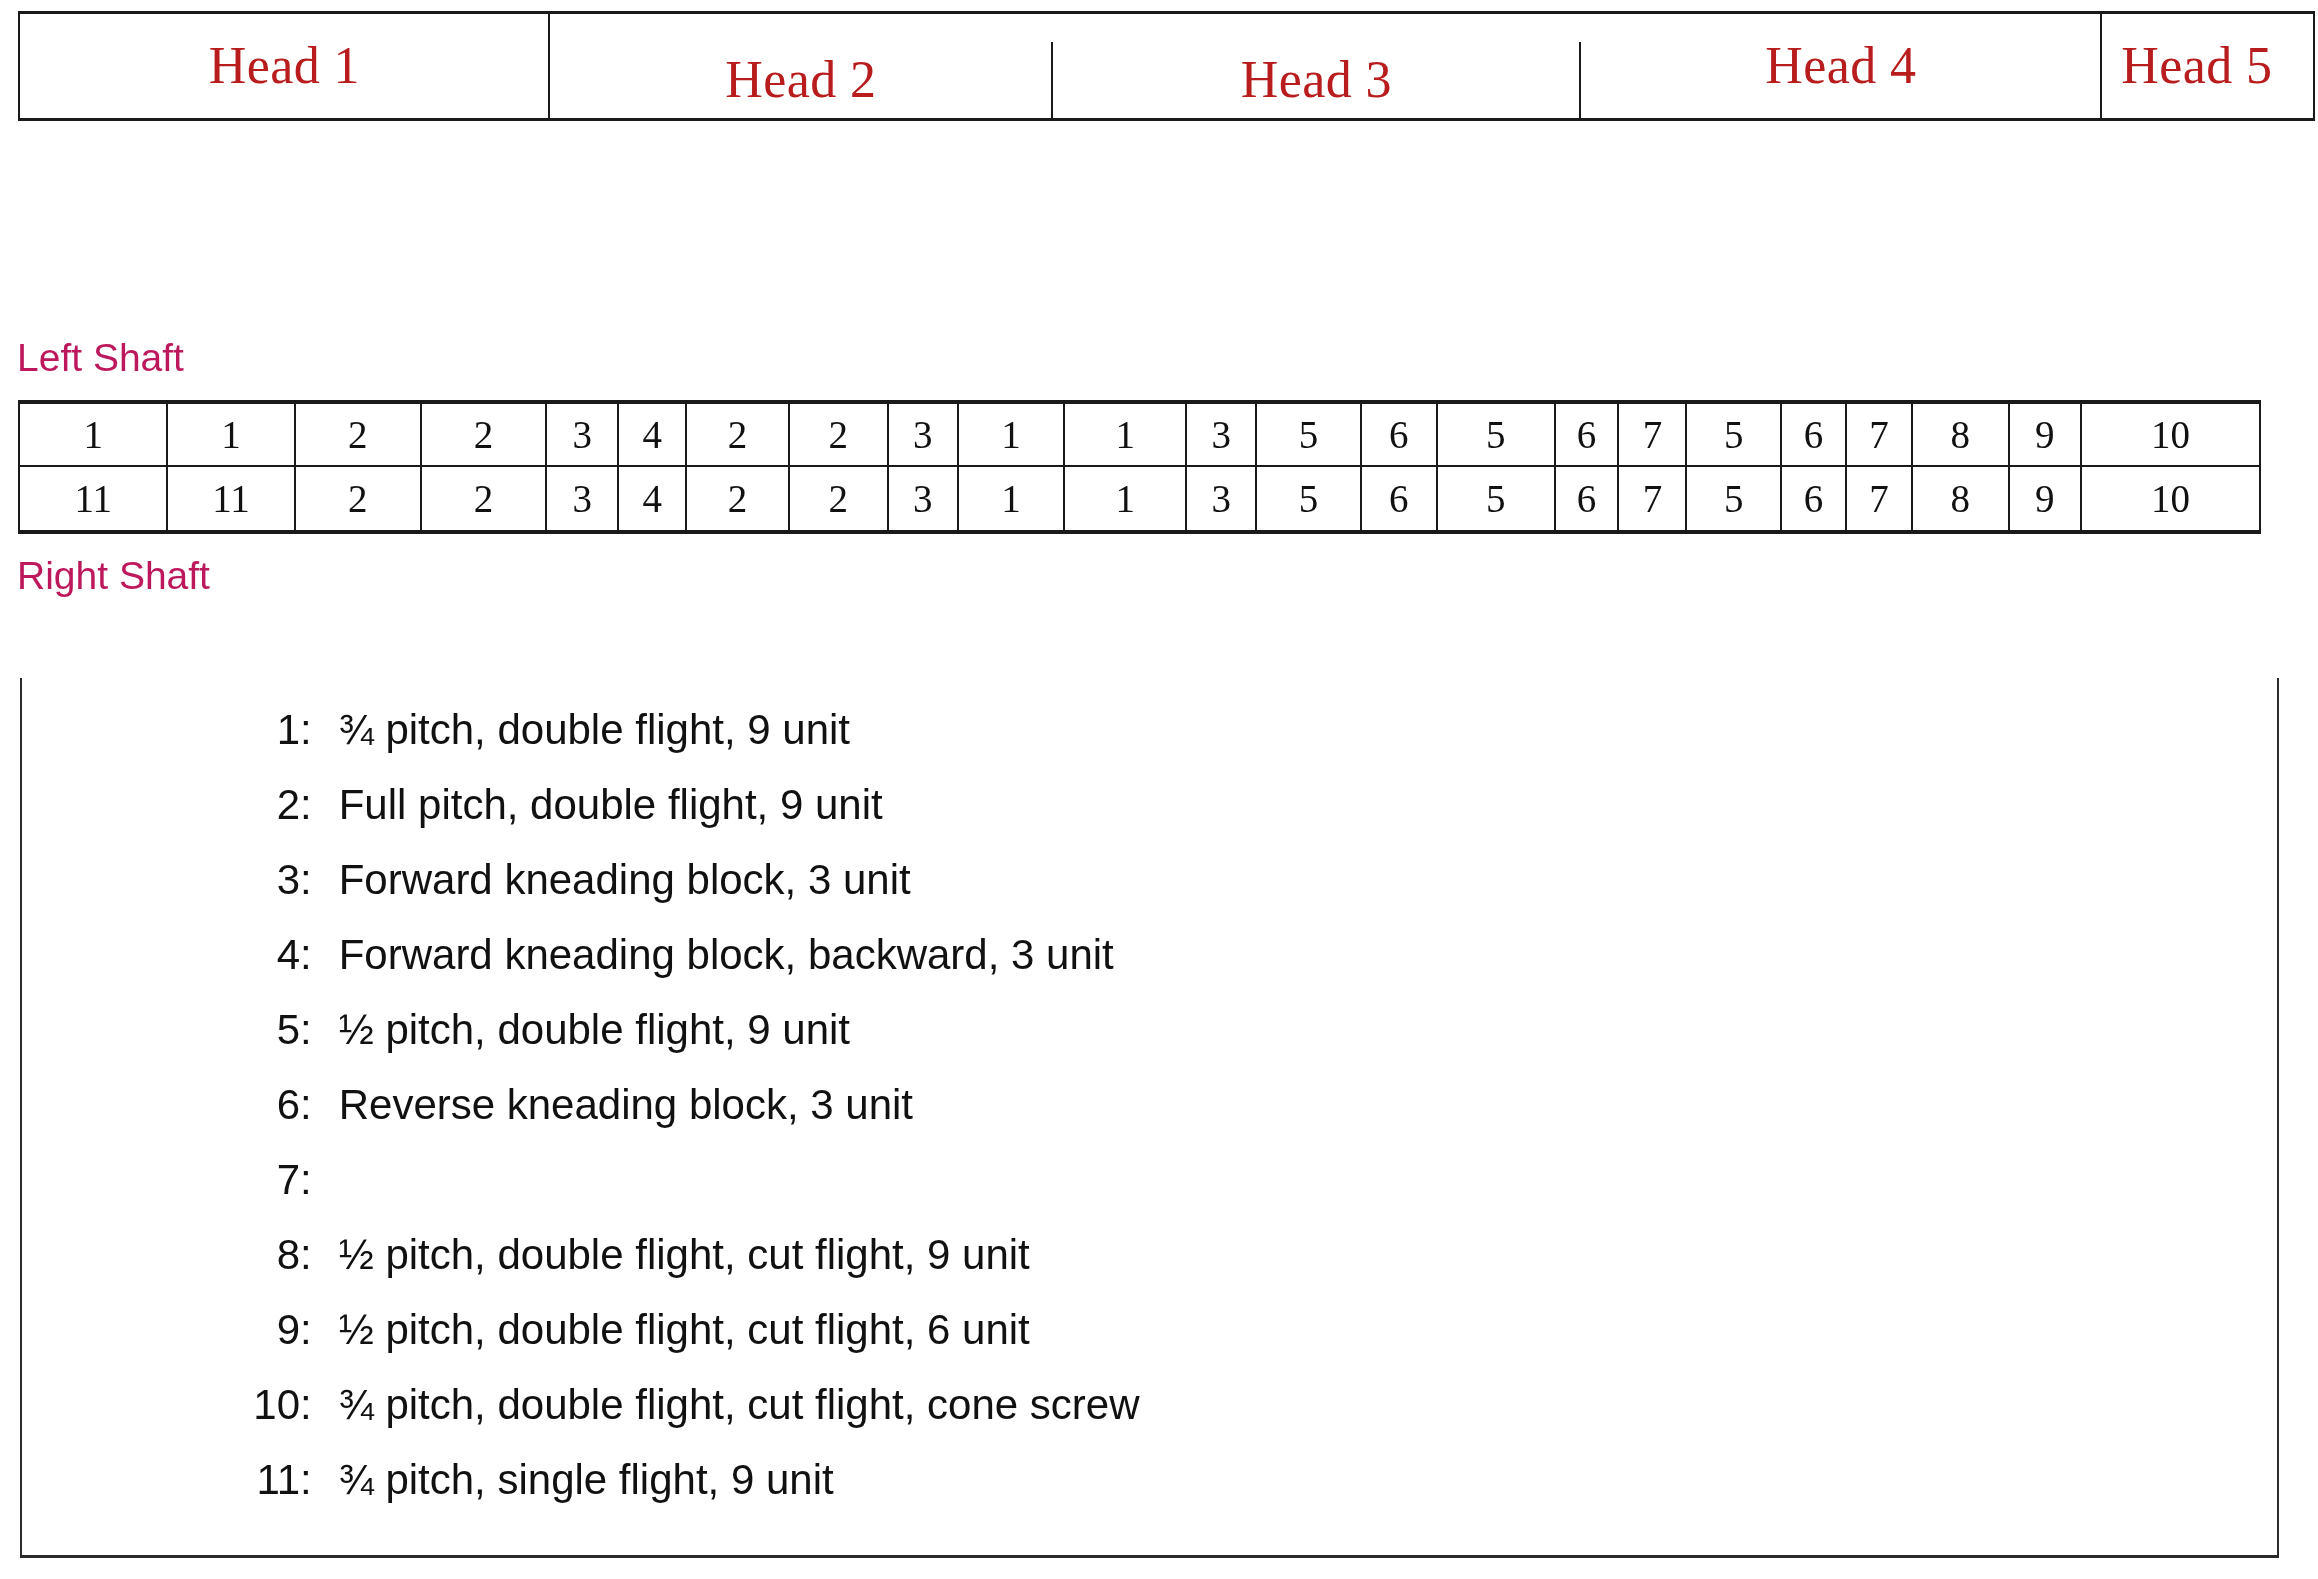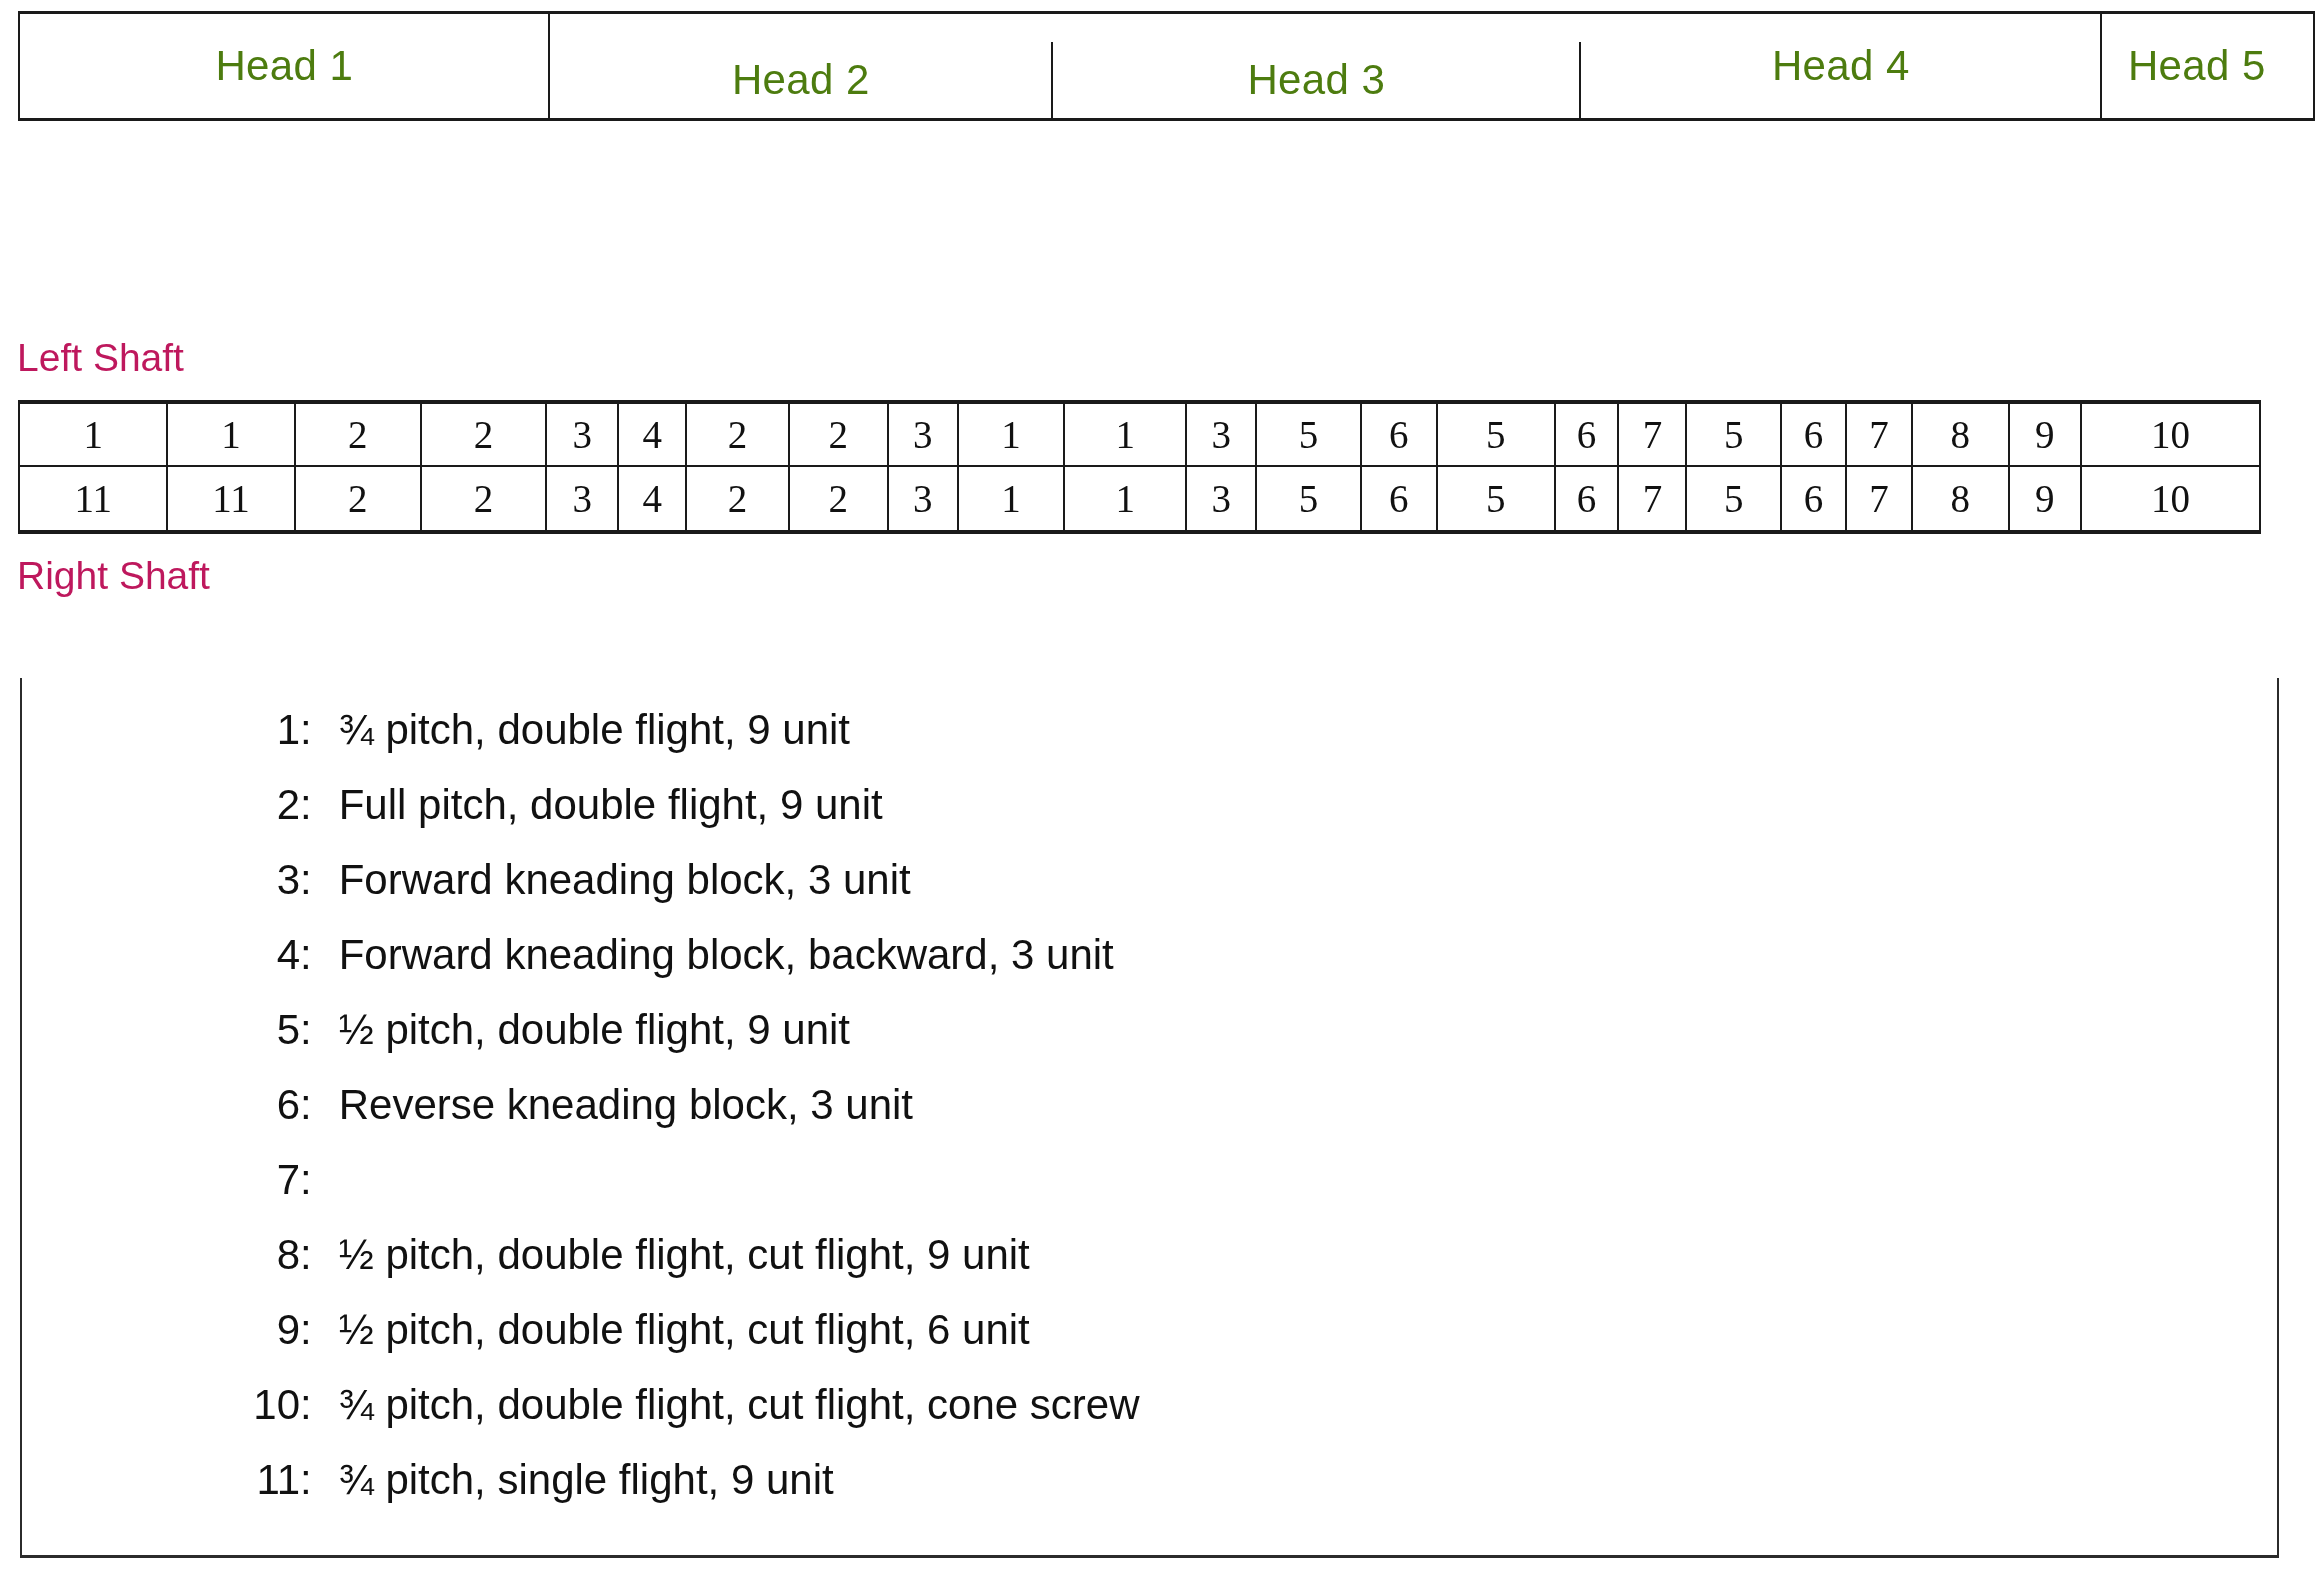--- a/index.html
+++ b/index.html
@@ -29,25 +29,25 @@
     border-bottom: 3.5px solid #1a1a1a;
     border-left: 2.1px solid #1a1a1a;
     border-right: 2.1px solid #1a1a1a;
   }
   .head-cell {
     box-sizing: border-box;
     border-right: 2.1px solid #1a1a1a;
     display: flex;
     align-items: center;
     justify-content: center;
-    font-family: Liberation Sans, sans-serif;
-    font-size: 42px;
+    font-family: Liberation Serif, serif;
+    font-size: 52px;
     line-height: 1;
     letter-spacing: 0.4px;
-    color: #4d7c0f;
+    color: #b91c1c;
   }
   .head-cell:last-child { border-right: none; }
 
   
   .shaft-label {
     position: absolute;
     left: 17px;
     font-family: "Liberation Sans", sans-serif;
     font-size: 39px;
     line-height: 1;

